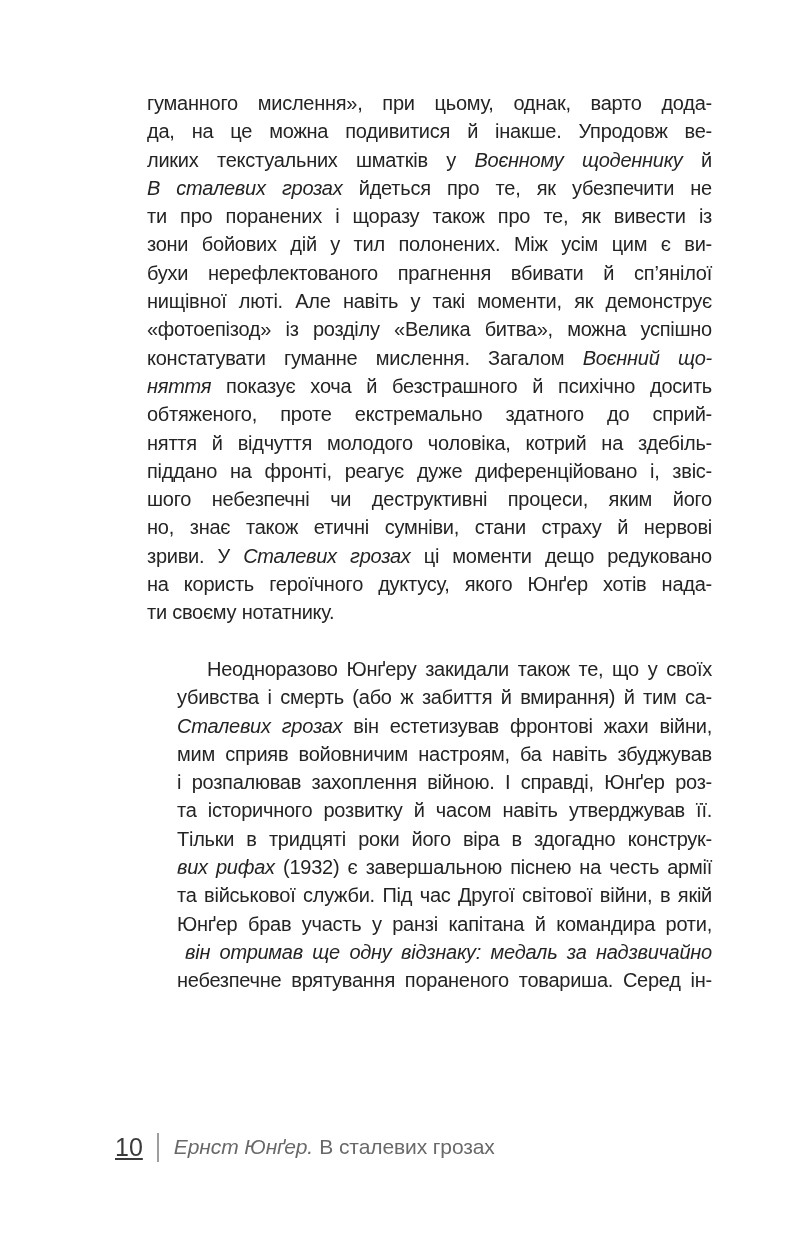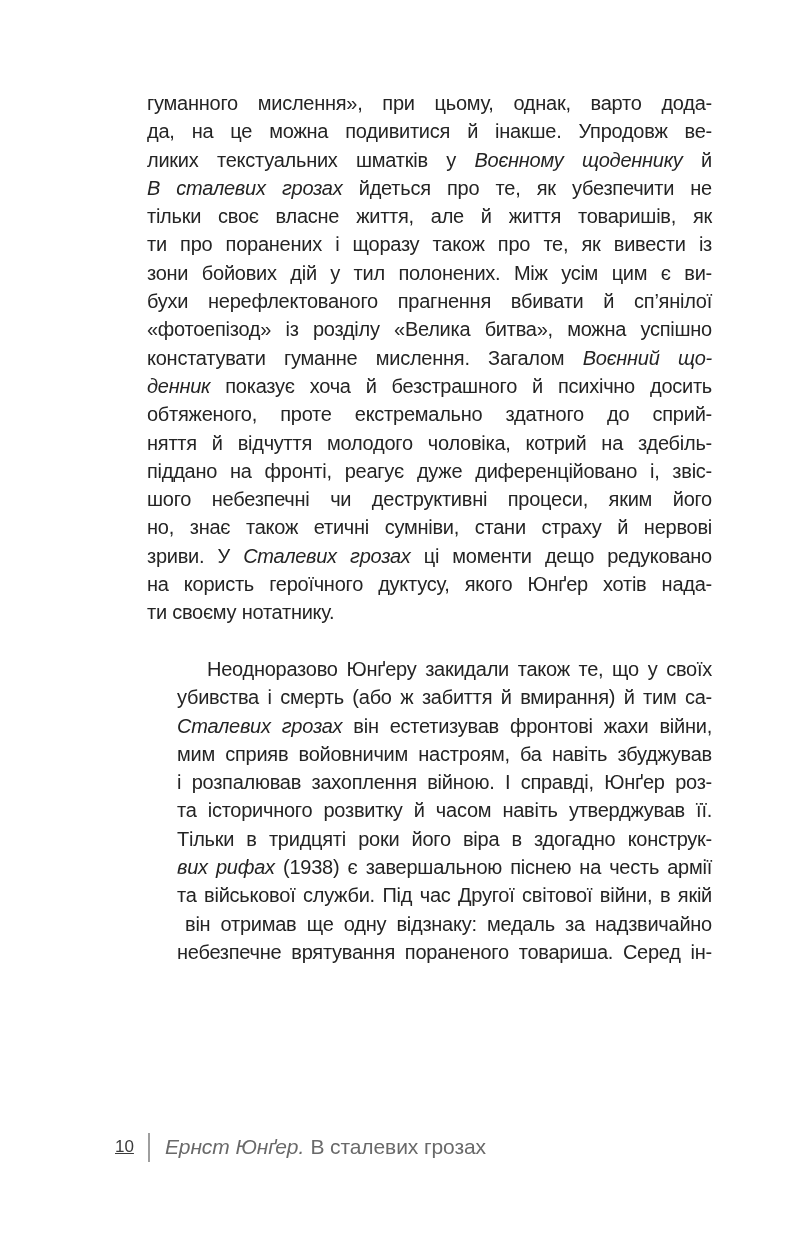--- a/index.html
+++ b/index.html
@@ -26,67 +26,68 @@
     text-align-last:justify;
     white-space:normal;
   }
   .line.last{text-align-last:left;}
   .line i{font-style:italic;}
   .footer{
     position:absolute;left:115px;top:1131px;height:32px;
     display:flex;align-items:center;
   }
   .pagenum{
-    font-size:17px;color:var(--num);letter-spacing:0;text-decoration:underline;
+    font-size:25px;color:var(--num);letter-spacing:0;text-decoration:underline;
   }
   .fdivider{
     width:2px;height:29px;background:var(--divider);
     margin-left:14px;margin-right:15px;
   }
   .running{
     font-size:21px;color:var(--running);letter-spacing:-0.1px;
   }
   .running i{margin-right:0.3em;}
 </style>
 </head>
 <body>
 
 <div class="text-block">
   <div class="paragraph">
       <div class="line"><span>гуманного мислення», при цьому, однак, варто дода-</span></div>
       <div class="line"><span>да, на це можна подивитися й інакше. Упродовж ве-</span></div>
       <div class="line"><span>ликих текстуальних шматків у </span><i>Воєнному щоденнику</i><span> й</span></div>
       <div class="line"><i>В сталевих грозах</i><span> йдеться про те, як убезпечити не</span></div>
-      <div class="line"><span>тільки своє власне життя, але й життя товаришів, як</span></div>
       <div class="line"><span>ти про поранених і щоразу також про те, як вивести із</span></div>
       <div class="line"><span>зони бойових дій у тил полонених. Між усім цим є ви-</span></div>
       <div class="line"><span>бухи нерефлектованого прагнення вбивати й сп’янілої</span></div>
+      <div class="line"><span>нищівної люті. Але навіть у такі моменти, як демонструє</span></div>
       <div class="line"><span>«фотоепізод» із розділу «Велика битва», можна успішно</span></div>
       <div class="line"><span>констатувати гуманне мислення. Загалом </span><i>Воєнний що-</i></div>
-      <div class="line"><i>денник</i><span> показує хоча й безстрашного й психічно досить</span></div>
+      <div class="line"><i>няття</i><span> показує хоча й безстрашного й психічно досить</span></div>
       <div class="line"><span>обтяженого, проте екстремально здатного до сприй-</span></div>
       <div class="line"><span>няття й відчуття молодого чоловіка, котрий на здебіль-</span></div>
       <div class="line"><span>піддано на фронті, реагує дуже диференційовано і, звіс-</span></div>
       <div class="line"><span>шого небезпечні чи деструктивні процеси, яким його</span></div>
       <div class="line"><span>но, знає також етичні сумніви, стани страху й нервові</span></div>
       <div class="line"><span>зриви. У </span><i>Сталевих грозах</i><span> ці моменти дещо редуковано</span></div>
       <div class="line"><span>на користь героїчного дуктусу, якого Юнґер хотів нада-</span></div>
       <div class="line last"><span>ти своєму нотатнику.</span></div>
     </div>
   <div class="paragraph">
       <div class="line" style="padding-left: 30px;"><span>Неодноразово Юнґеру закидали також те, що у своїх</span></div>
       <div class="line"><span>убивства і смерть (або ж забиття й вмирання) й тим са-</span></div>
       <div class="line"><i>Сталевих грозах</i><span> він естетизував фронтові жахи війни,</span></div>
       <div class="line"><span>мим сприяв войовничим настроям, ба навіть збуджував</span></div>
       <div class="line"><span>і розпалював захоплення війною. І справді, Юнґер роз-</span></div>
       <div class="line"><span>та історичного розвитку й часом навіть утверджував її.</span></div>
       <div class="line"><span>Тільки в тридцяті роки його віра в здогадно конструк-</span></div>
-      <div class="line"><i>вих рифах</i><span> (1938) є завершальною піснею на честь армії</span></div>
+      <div class="line"><i>вих рифах</i><span> (1932) є завершальною піснею на честь армії</span></div>
       <div class="line"><span>та військової служби. Під час Другої світової війни, в якій</span></div>
-      <div class="line" style="padding-left: 8px;"><span>він отримав ще одну відзнаку: медаль за надзвичайно</span></div>
+      <div class="line"><span>Юнґер брав участь у ранзі капітана й командира роти,</span></div>
+      <div class="line" style="padding-left: 8px; font-style: italic;"><span>він отримав ще одну відзнаку: медаль за надзвичайно</span></div>
       <div class="line"><span>небезпечне врятування пораненого товариша. Серед ін-</span></div>
     </div>
 </div>
 
 <div class="footer">
   <span class="pagenum">10</span>
   <span class="fdivider"></span>
   <span class="running"><i>Ернст Юнґер.</i><span>В сталевих грозах</span></span>
 </div>
 

